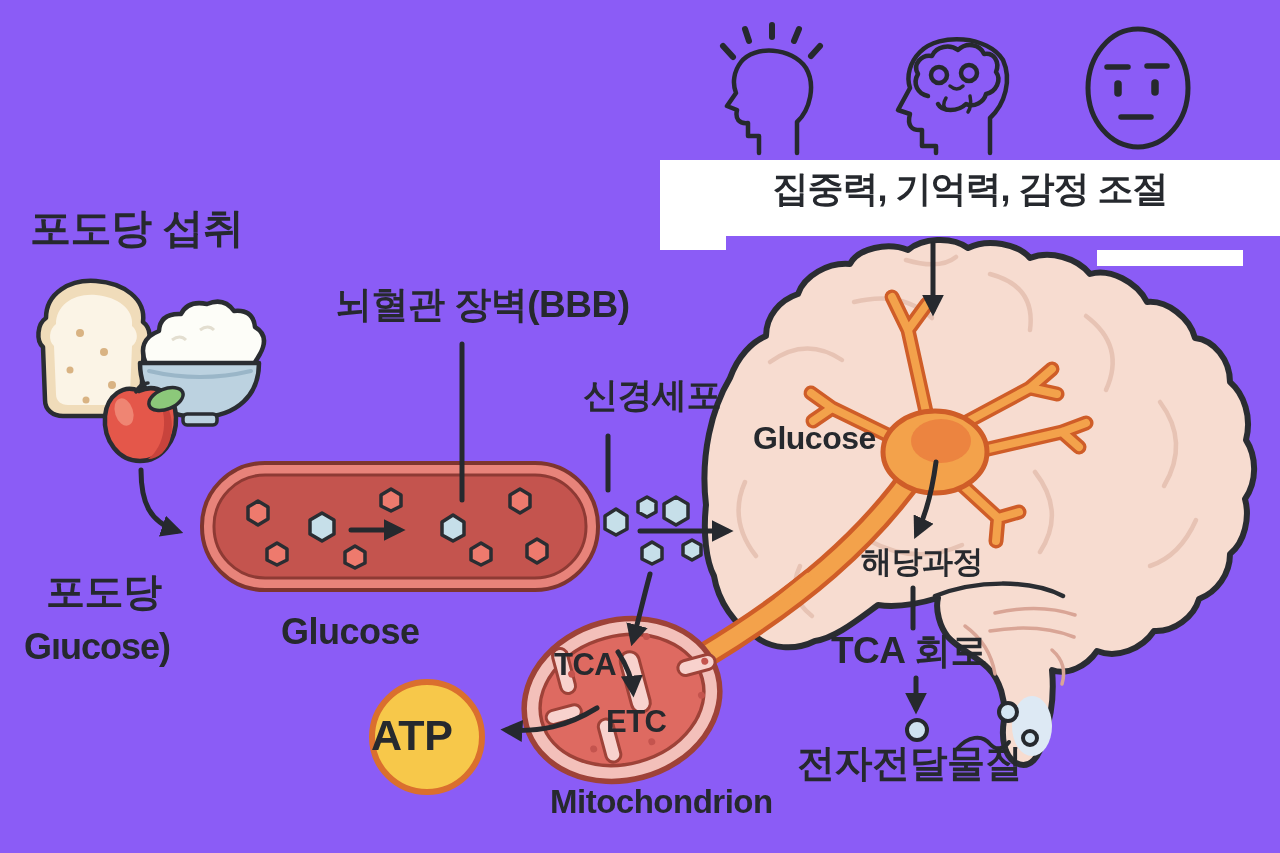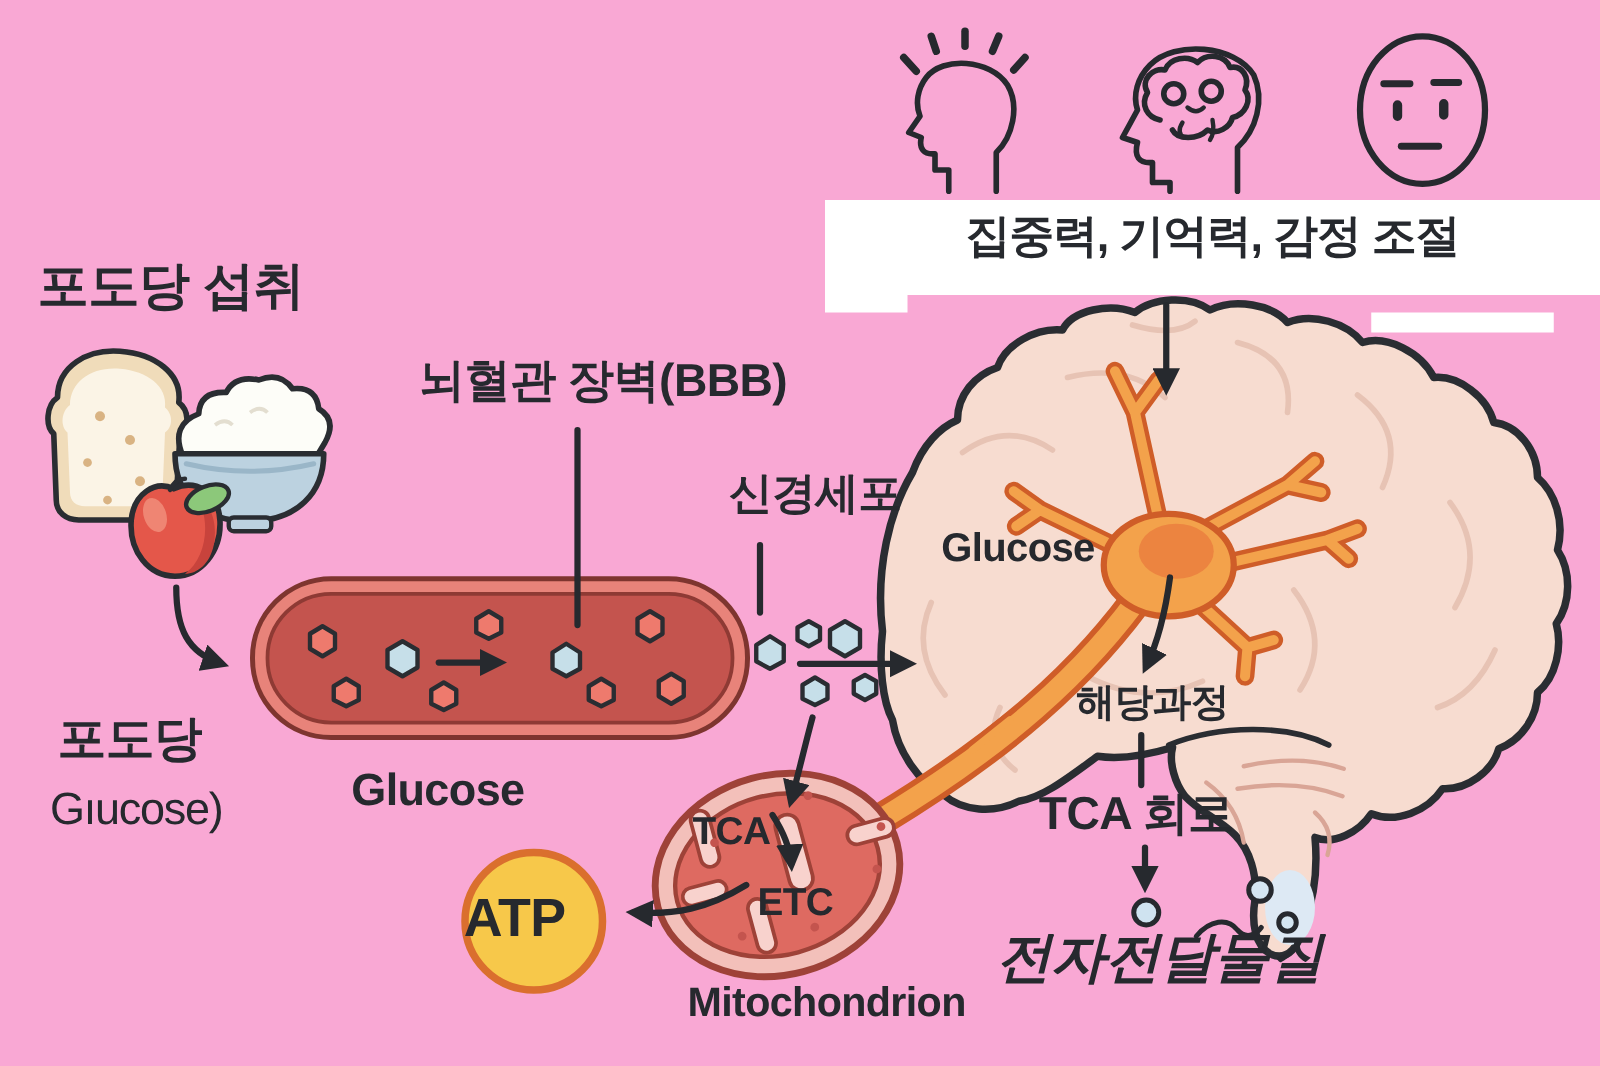--- a/index.html
+++ b/index.html
@@ -1,21 +1,21 @@
 <!DOCTYPE html>
 <html><head>
 <meta charset="utf-8">
 <style>
   html,body{margin:0;padding:0;}
   body{font-family:"Liberation Sans","DejaVu Sans",sans-serif;background:#e9e7e0;}
-  #stage{position:relative;width:1280px;height:853px;background:#f9a8d4;overflow:hidden;}
+  #stage{position:relative;width:1280px;height:853px;background:#8b5cf6;overflow:hidden;}
   .lbl{position:absolute;color:#26292e;white-space:nowrap;line-height:1.05;letter-spacing:-0.5px;}
   .b800{font-weight:800;}
   .b700{font-weight:700;}
-  .b500{font-weight:400;margin-left:16px;}
+  .b500{font-weight:700;}
   svg{position:absolute;left:0;top:0;}
 </style>
 </head>
 <body>
 
 <div id="stage">
 
   <svg width="1280" height="853" viewBox="0 0 1280 853">
     <defs>
       <marker id="ah" viewBox="0 0 10 10" refX="7" refY="5" markerWidth="4.4" markerHeight="4.4" orient="auto-start-reverse">
@@ -235,20 +235,20 @@
   <div class="lbl b800" style="left:46px;top:572px;font-size:39px;">포도당</div>
   <div class="lbl b500" style="left:24px;top:628px;font-size:36px;letter-spacing:-1px;">Gıucose)</div>
 
   <div class="lbl b700" style="left:281px;top:613px;font-size:36px;">Glucose</div>
 
   <div class="lbl b800" style="left:660px;top:170px;width:620px;text-align:center;font-size:36px;letter-spacing:-1px;">집중력, 기억력, 감정 조절</div>
 
   <div class="lbl b700" style="left:753px;top:422px;font-size:32px;">Glucose</div>
   <div class="lbl b800" style="left:849px;top:546px;font-size:31px;margin-left:12px;">해당과정</div>
   <div class="lbl b800" style="left:831px;top:632px;font-size:37px;">TCA 회로</div>
-  <div class="lbl b800" style="left:797px;top:744px;font-size:44px;font-style:italic;">전자전달물질</div>
+  <div class="lbl b800" style="left:797px;top:744px;font-size:38px;">전자전달물질</div>
 
   <div class="lbl b800" style="left:554px;top:649px;font-size:31px;">TCA</div>
   <div class="lbl b800" style="left:606px;top:706px;font-size:31px;">ETC</div>
   <div class="lbl b800" style="left:371px;top:713px;width:120px;text-align:left;font-size:43px;">ATP</div>
   <div class="lbl b700" style="left:550px;top:785px;font-size:33px;text-align:right;">Mitochondrion</div>
 
 </div>
 
 </body></html>

